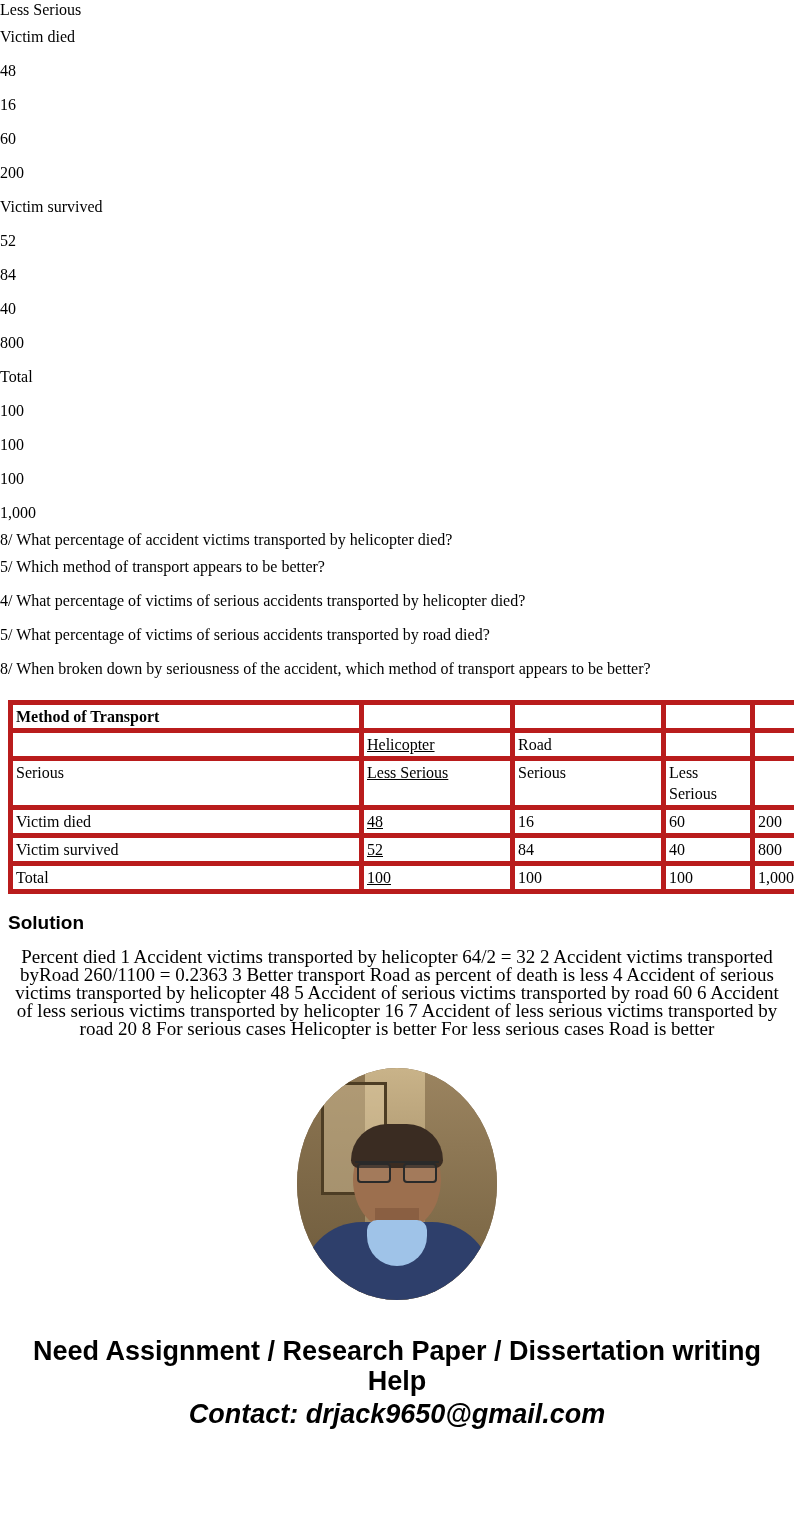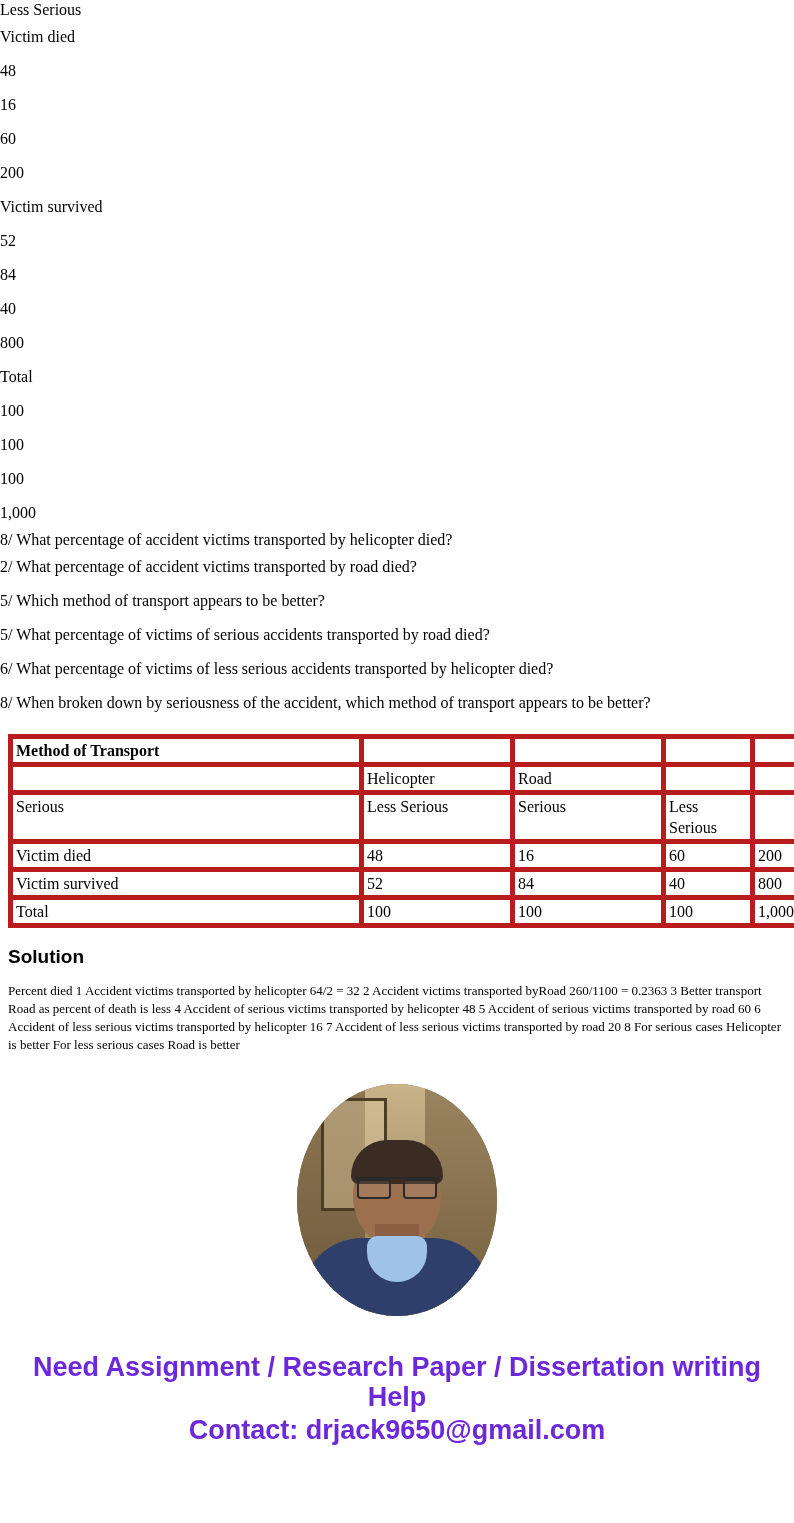--- a/index.html
+++ b/index.html
@@ -46,38 +46,38 @@
     font-family: "Liberation Serif", "DejaVu Serif", serif;
     font-size: 16px;
   }
   table.transport-table td {
     border: 5px solid #b91c1c;
     padding: 1px 3px;
     vertical-align: top;
     line-height: 21px;
   }
   td.c0 { width: 340px; }
-  td.c1 { width: 140px; }
+  td.c1 { width: 140px; text-decoration: underline; }
   td.c2 { width: 140px; }
   td.c3 { width: 78px; }
   td.c4 { width: 82px; }
   td.bold { font-weight: bold; }
   .row-tall td { height: 22px; }
   .span-empty { }
   h2.solution {
     font-family: "Liberation Sans", sans-serif;
     font-size: 19px;
     font-weight: bold;
     margin: 18px 0 14px 8px;
   }
   p.solution-body {
     margin: 0 8px 0 8px;
     line-height: 18px;
-    font-size: 13px;
-    text-align: left;
+    font-size: 19px;
+    text-align: center;
   }
   .photo-wrap {
     margin-top: 30px;
     display: flex;
     justify-content: center;
   }
   .photo {
     width: 200px;
     height: 232px;
     border-radius: 100px / 116px;
@@ -173,31 +173,32 @@
     transform: translateX(-50%);
     width: 44px;
     height: 26px;
     background: #8a5f42;
   }
   .footer {
     margin-top: 36px;
     text-align: center;
     font-family: "Liberation Sans", sans-serif;
     font-weight: bold;
-    color: #6d28d9;
+    color: #000000;
   }
   .footer .line1 {
     font-size: 27px;
     line-height: 30px;
     padding: 0 18px;
   }
   .footer .line2 {
     font-size: 27px;
     line-height: 32px;
     margin-top: 2px;
+    font-style: italic;
   }
 </style>
 </head>
 <body>
 
 <div class="page">
 
   <div>
     <div class="plain-line">Less Serious</div>
     <div class="plain-line">Victim died</div>
@@ -212,24 +213,23 @@
     <div class="plain-line">800</div>
     <div class="plain-line">Total</div>
     <div class="plain-line">100</div>
     <div class="plain-line">100</div>
     <div class="plain-line">100</div>
     <div class="plain-line">1,000</div>
   </div>
 
   <div class="q-list">
     <div class="plain-line q-line">8/ What percentage of accident victims transported by helicopter died?</div>
-    <div class="plain-line q-line">2/ What percentage of accident victims transported by road died?</div>
     <div class="plain-line q-line">5/ Which method of transport appears to be better?</div>
+    <div class="plain-line q-line">4/ What percentage of victims of serious accidents transported by helicopter died?</div>
     <div class="plain-line q-line">5/ What percentage of victims of serious accidents transported by road died?</div>
-    <div class="plain-line q-line">6/ What percentage of victims of less serious accidents transported by helicopter died?</div>
     <div class="plain-line q-line">8/ When broken down by seriousness of the accident, which method of transport appears to be better?</div>
   </div>
 
   <table class="transport-table">
     <tbody>
       <tr>
         <td class="c0 bold">Method of Transport</td>
         <td class="c1 span-empty"></td>
         <td class="c2 span-empty"></td>
         <td class="c3 span-empty"></td>

